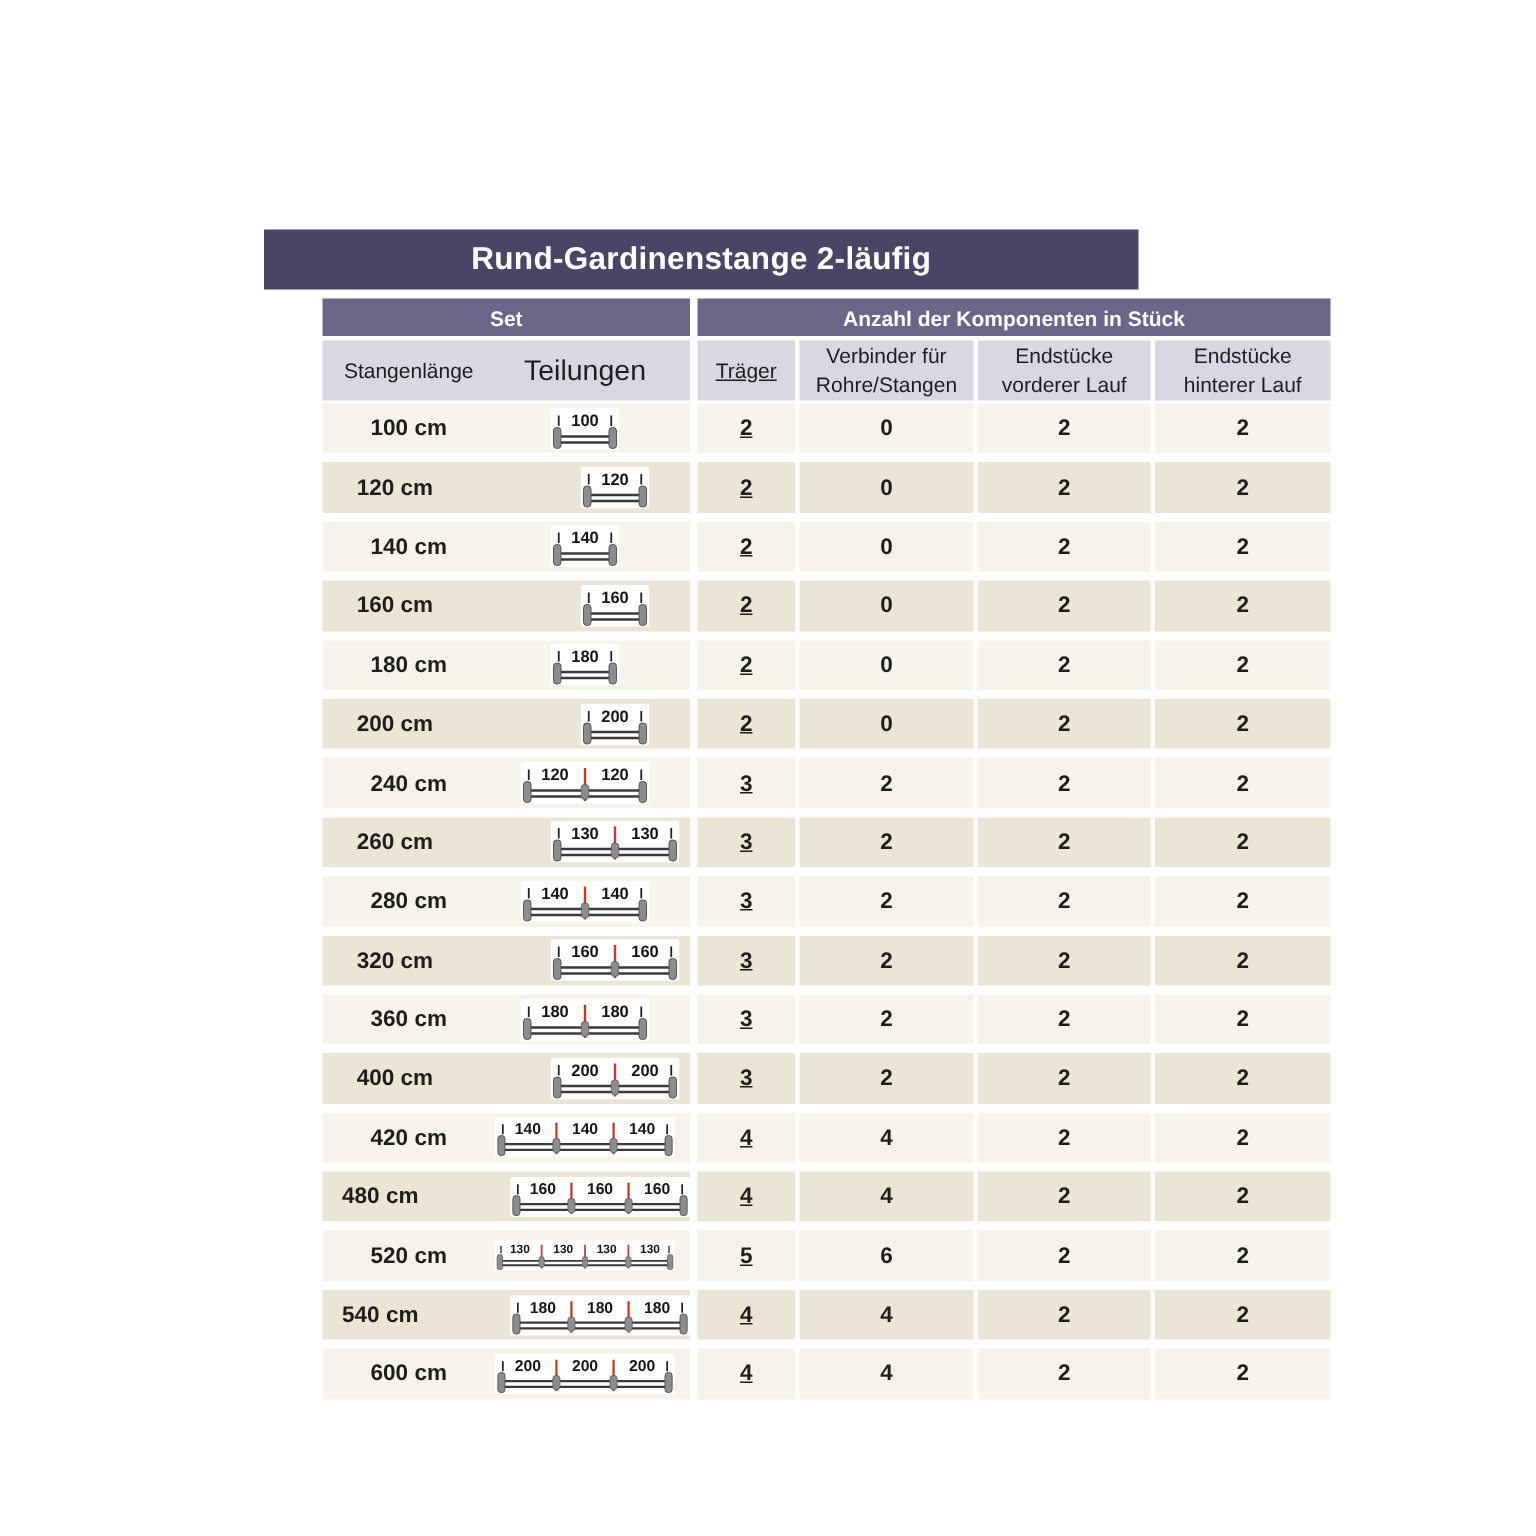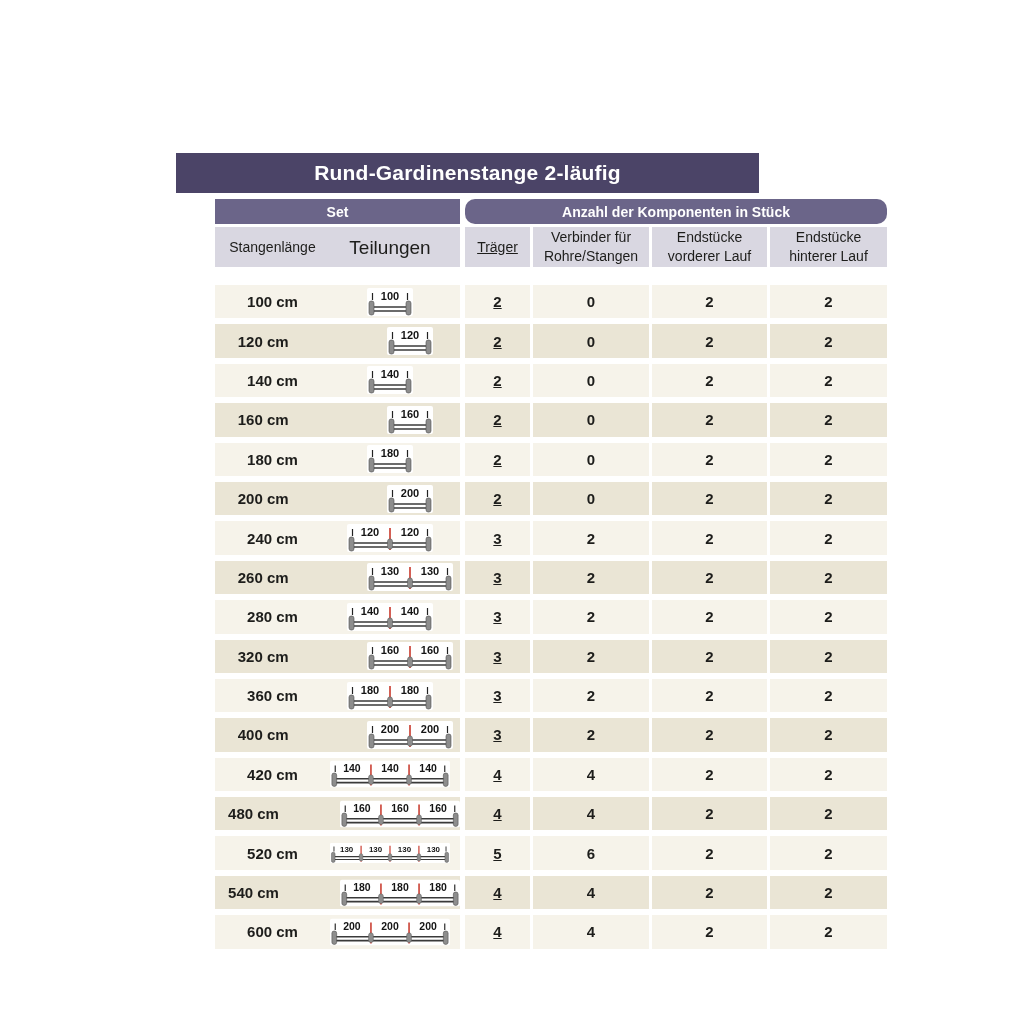--- a/index.html
+++ b/index.html
@@ -2,25 +2,25 @@
 <html style="--title-bg: #4b4467; --subheader-bg: #6b6589; --colheader-bg: #d9d7e1; --row-light: #f6f3ea; --row-dark: #eae5d5; --text-dark: #1d1d1b; --rod-red: #c8372a; --rod-grey: #8d8d8d; --rod-line: #3a3a3a;"><head>
 <meta charset="utf-8">
 <style>
   html,body{margin:0;padding:0;background:#ffffff;}
   body{width:1024px;height:1024px;position:relative;font-family:"Liberation Sans",sans-serif;}
   .table-wrap{position:absolute;left:176px;top:153px;width:583px;}
   .title-bar{height:40px;background:var(--title-bg);color:#fff;display:flex;align-items:center;justify-content:center;
              font-size:21px;font-weight:bold;margin-bottom:6px;letter-spacing:.2px;}
   .grid{display:grid;grid-template-columns:245px 5px 65px 3px 116px 3px 115px 3px 117px;padding-left:39px;}
   .c1{grid-column:1;} .c3{grid-column:3;text-decoration:underline;} .c5{grid-column:5;} .c7{grid-column:7;} .c9{grid-column:9;}
-  .cspan{grid-column:3 / 10;border-radius:10px;}
+  .cspan{grid-column:3 / 10;}
   .subheader-row{margin-bottom:3px;}
   .subheader-row .cell{height:25px;background:var(--subheader-bg);color:#fff;font-weight:bold;font-size:14px;
                        display:flex;align-items:center;justify-content:center;}
-  .colheader-row{margin-bottom:18px;}
+  .colheader-row{margin-bottom:2px;}
   .colheader-row .cell{height:40px;background:var(--colheader-bg);color:var(--text-dark);font-size:14px;
                        display:flex;align-items:center;justify-content:center;text-align:center;
                        white-space:pre-line;line-height:19px;}
   .body-row{margin-bottom:6px;}
   .body-row .cell{height:33.4px;display:flex;align-items:center;justify-content:center;
                   font-size:15px;font-weight:bold;color:var(--text-dark);}
   .body-row.light .cell{background:var(--row-light);}
   .body-row.dark  .cell{background:var(--row-dark);gap:48px;}
   .set-flex{justify-content:flex-start !important;padding:0 !important;}
   .len-box{width:115px;text-align:center;}

